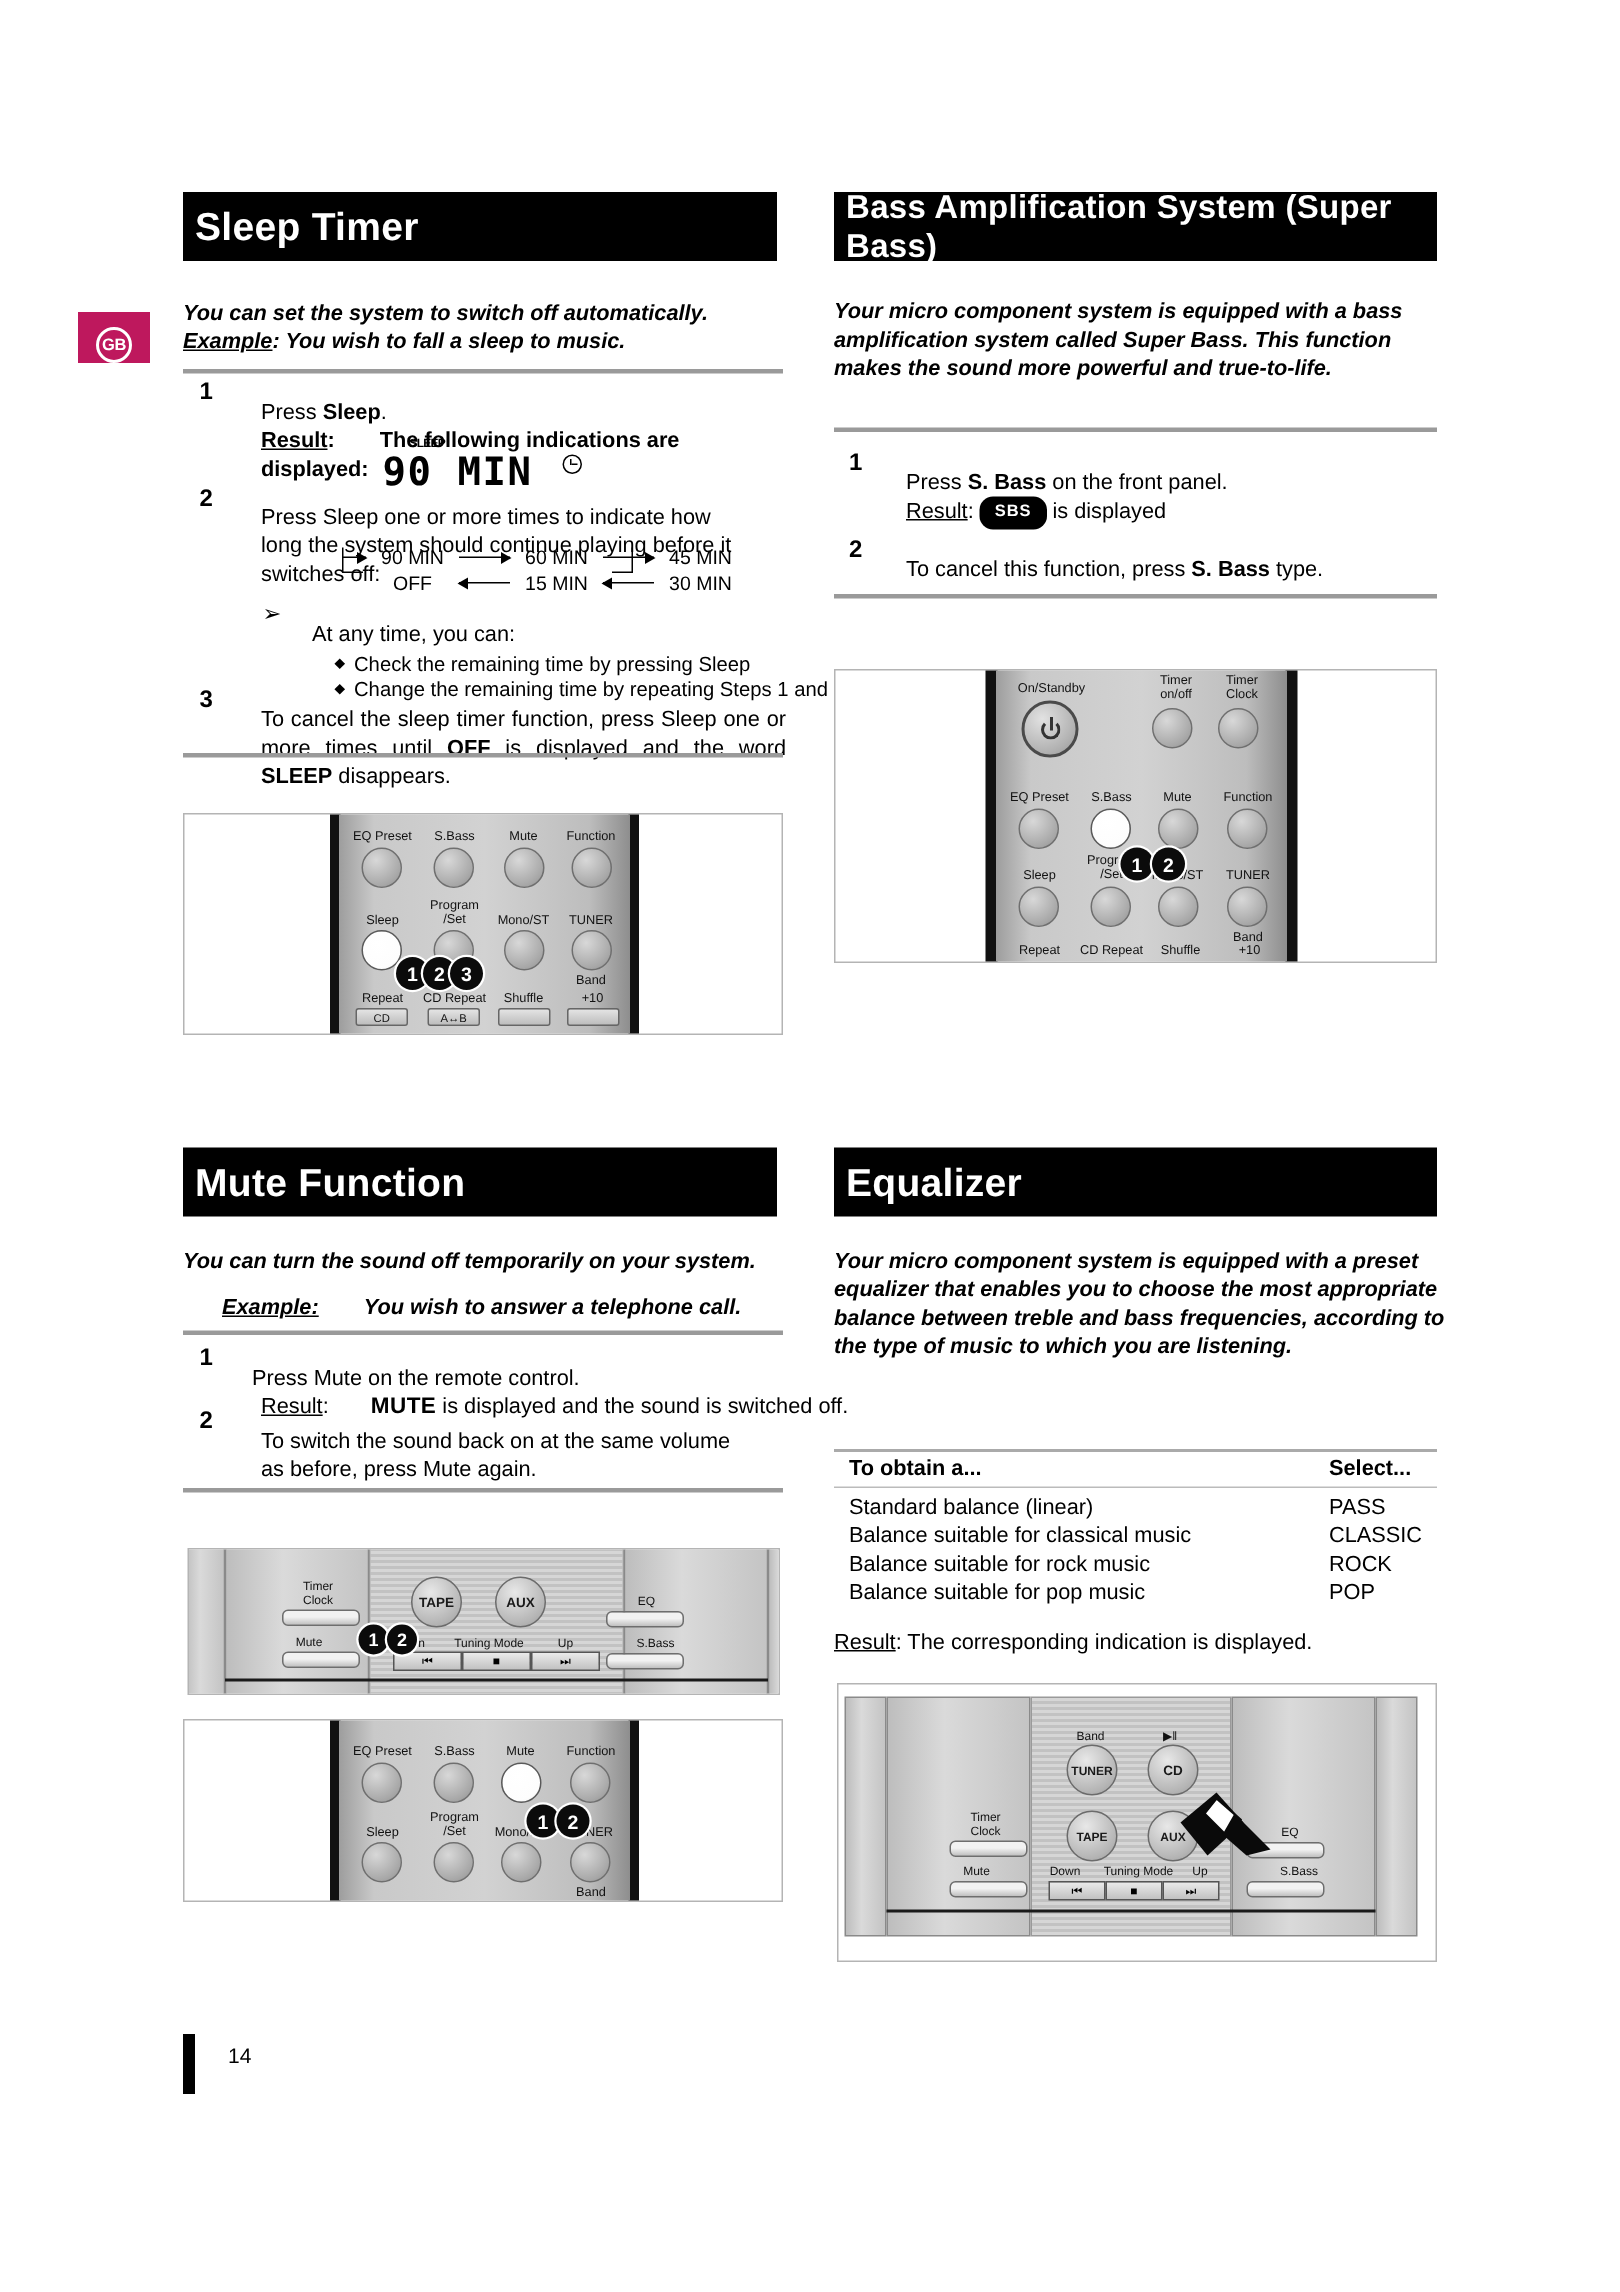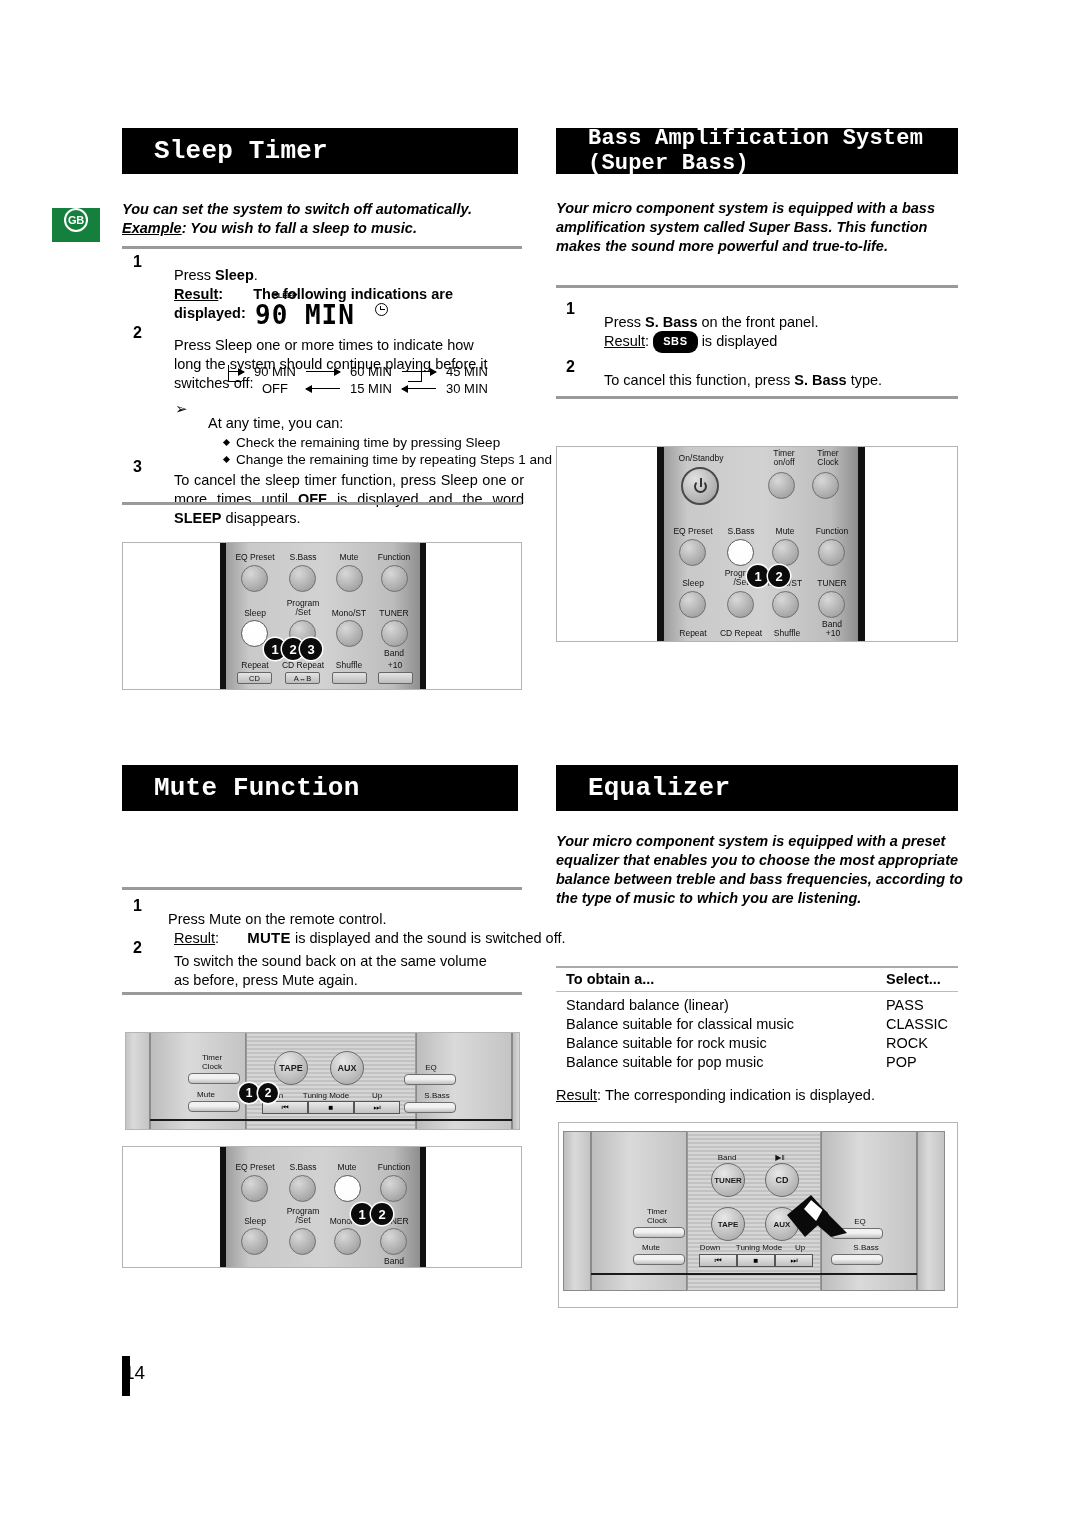--- a/index.html
+++ b/index.html
@@ -13,37 +13,36 @@
   }
   .page { position: absolute; inset: 0; }
 
   
   .sec-bar {
     position: absolute;
     background: #000;
     color: #fff;
     display: flex;
     align-items: center;
-    padding-left: 32px;
-    font-family: Liberation Mono, monospace;
+    padding-left: 8px;
   }
   .sec-bar span {
     font-weight: bold;
     font-size: 26px;
     letter-spacing: 0.2px;
   }
   .sec-bar.small span { font-size: 22px; }
 
   
   .gb-badge {
     position: absolute;
     left: 52px; top: 208px;
     width: 48px; height: 34px;
-    background: #15803d;
-    display: flex; align-items: flex-start; justify-content: center;
+    background: #be185d;
+    display: flex; align-items: flex-end; justify-content: center;
   }
   .gb-circle {
     width: 24px; height: 24px;
     border: 2px solid #fff;
     border-radius: 50%;
     display: flex; align-items: center; justify-content: center;
     color: #fff; font-size: 11px; font-weight: bold;
     letter-spacing: -0.3px;
   }
 
@@ -275,22 +274,22 @@
   .ptr { position:absolute; }
 
   
   .pg-bar {
     position:absolute;
     left:122px; top:1356px;
     width:8px; height:40px; background:#000;
   }
   .pg-num {
     position:absolute;
-    left:124px; top:1362px;
-    font-size:19px;
+    left:152px; top:1362px;
+    font-size:14px;
   }
 
   .mute-word { font-weight:bold; font-size:15px; letter-spacing:0.3px; }
 </style>
 </head>
 <body>
 
 <div class="page">
 
   <div class="sec-bar" style="left:122px;top:128px;width:396px;height:46px;">
@@ -472,20 +471,27 @@
     <div class="rlbl" style="left:112px;top:182px;width:48px;">Repeat</div>
     <div class="rlbl" style="left:157px;top:182px;width:54px;">CD Repeat</div>
     <div class="rlbl" style="left:206px;top:182px;width:48px;">Shuffle</div>
     <div class="rlbl" style="left:252px;top:182px;width:48px;">+10</div>
   </div>
 
   <div class="sec-bar" style="left:122px;top:765px;width:396px;height:46px;">
     <span>Mute Function</span>
   </div>
 
+  <div class="intro" style="left:122px;top:832px;width:410px;">
+    <div>You can turn the sound off temporarily on your system.</div>
+    <div style="margin-top:12px;">
+      <span style="display:inline-block;width:26px;"></span><span class="u">Example:</span>
+      <span style="display:inline-block;width:26px;"></span><span>You wish to answer a telephone call.</span>
+    </div>
+  </div>
 
   <div class="rule" style="left:122px;top:887px;width:400px;"></div>
 
   <div class="step-num" style="left:133px;top:897px;">1</div>
   <div class="step-txt" style="left:168px;top:898px;">Press Mute on the remote control.</div>
   <div class="step-txt" style="left:174px;top:916px;">
     <span class="u">Result</span>:
     <span style="display:inline-block;width:24px;"></span><span class="mute-word">MUTE</span>
     <span>is displayed and the sound is switched off.</span>
   </div>

